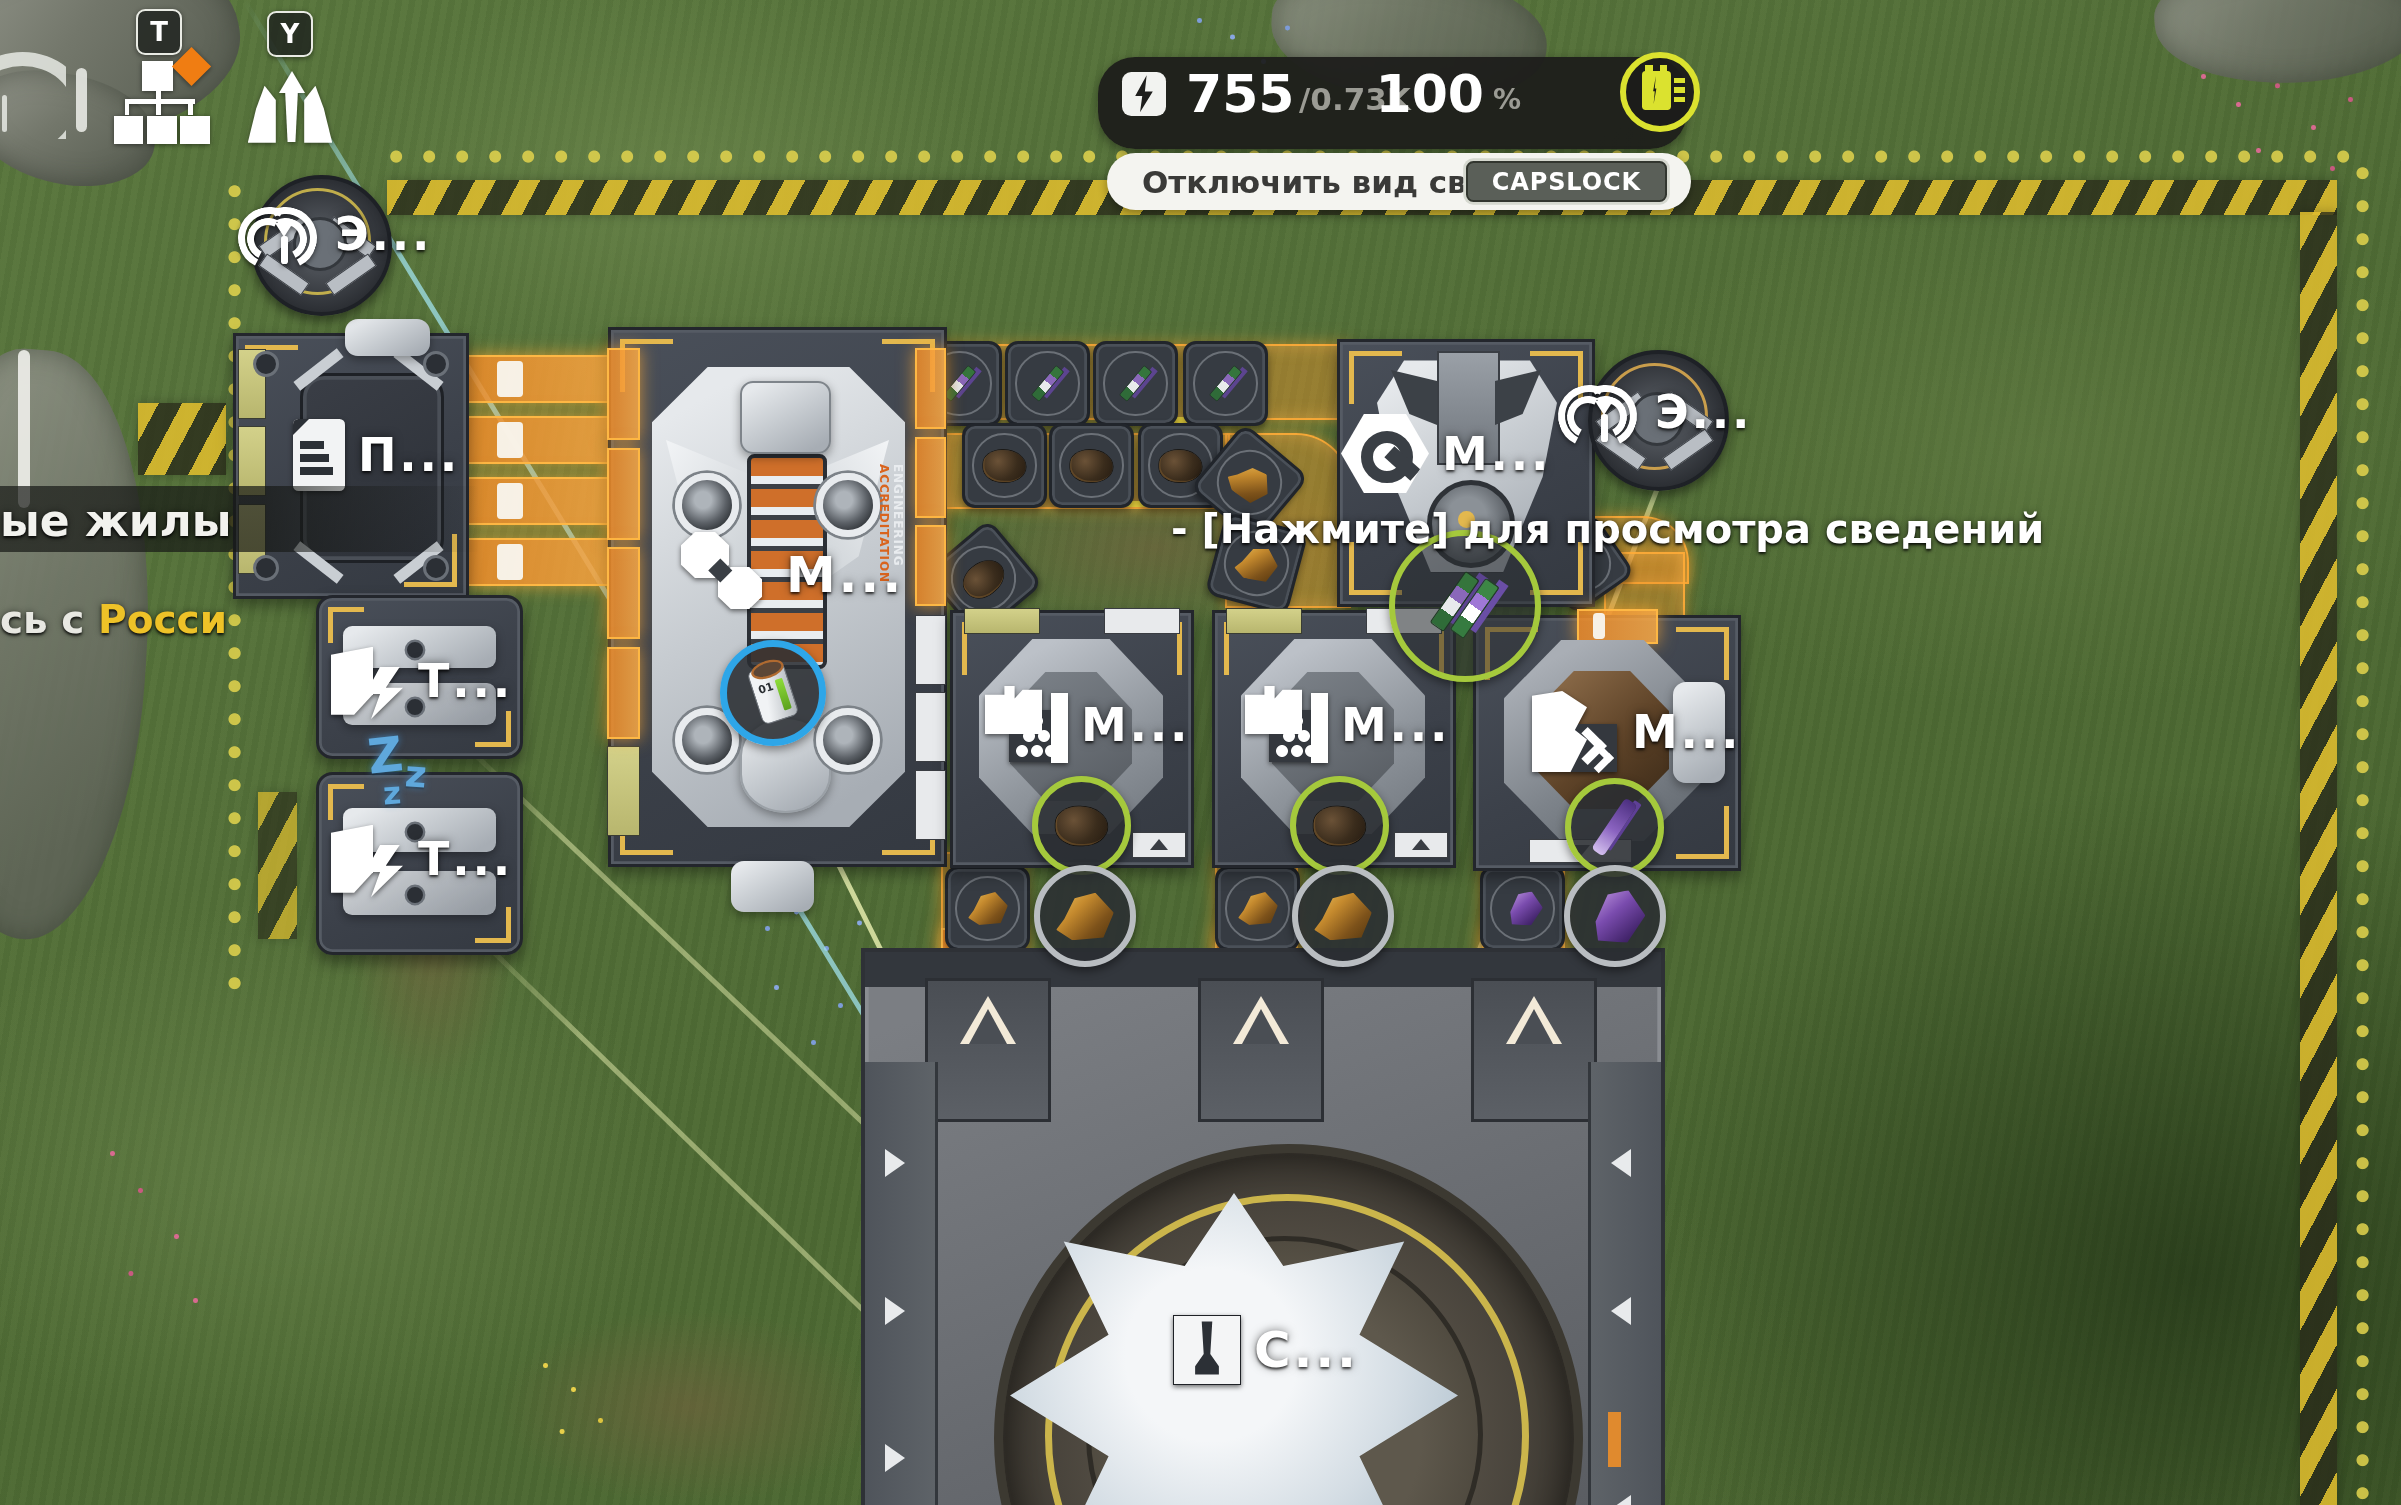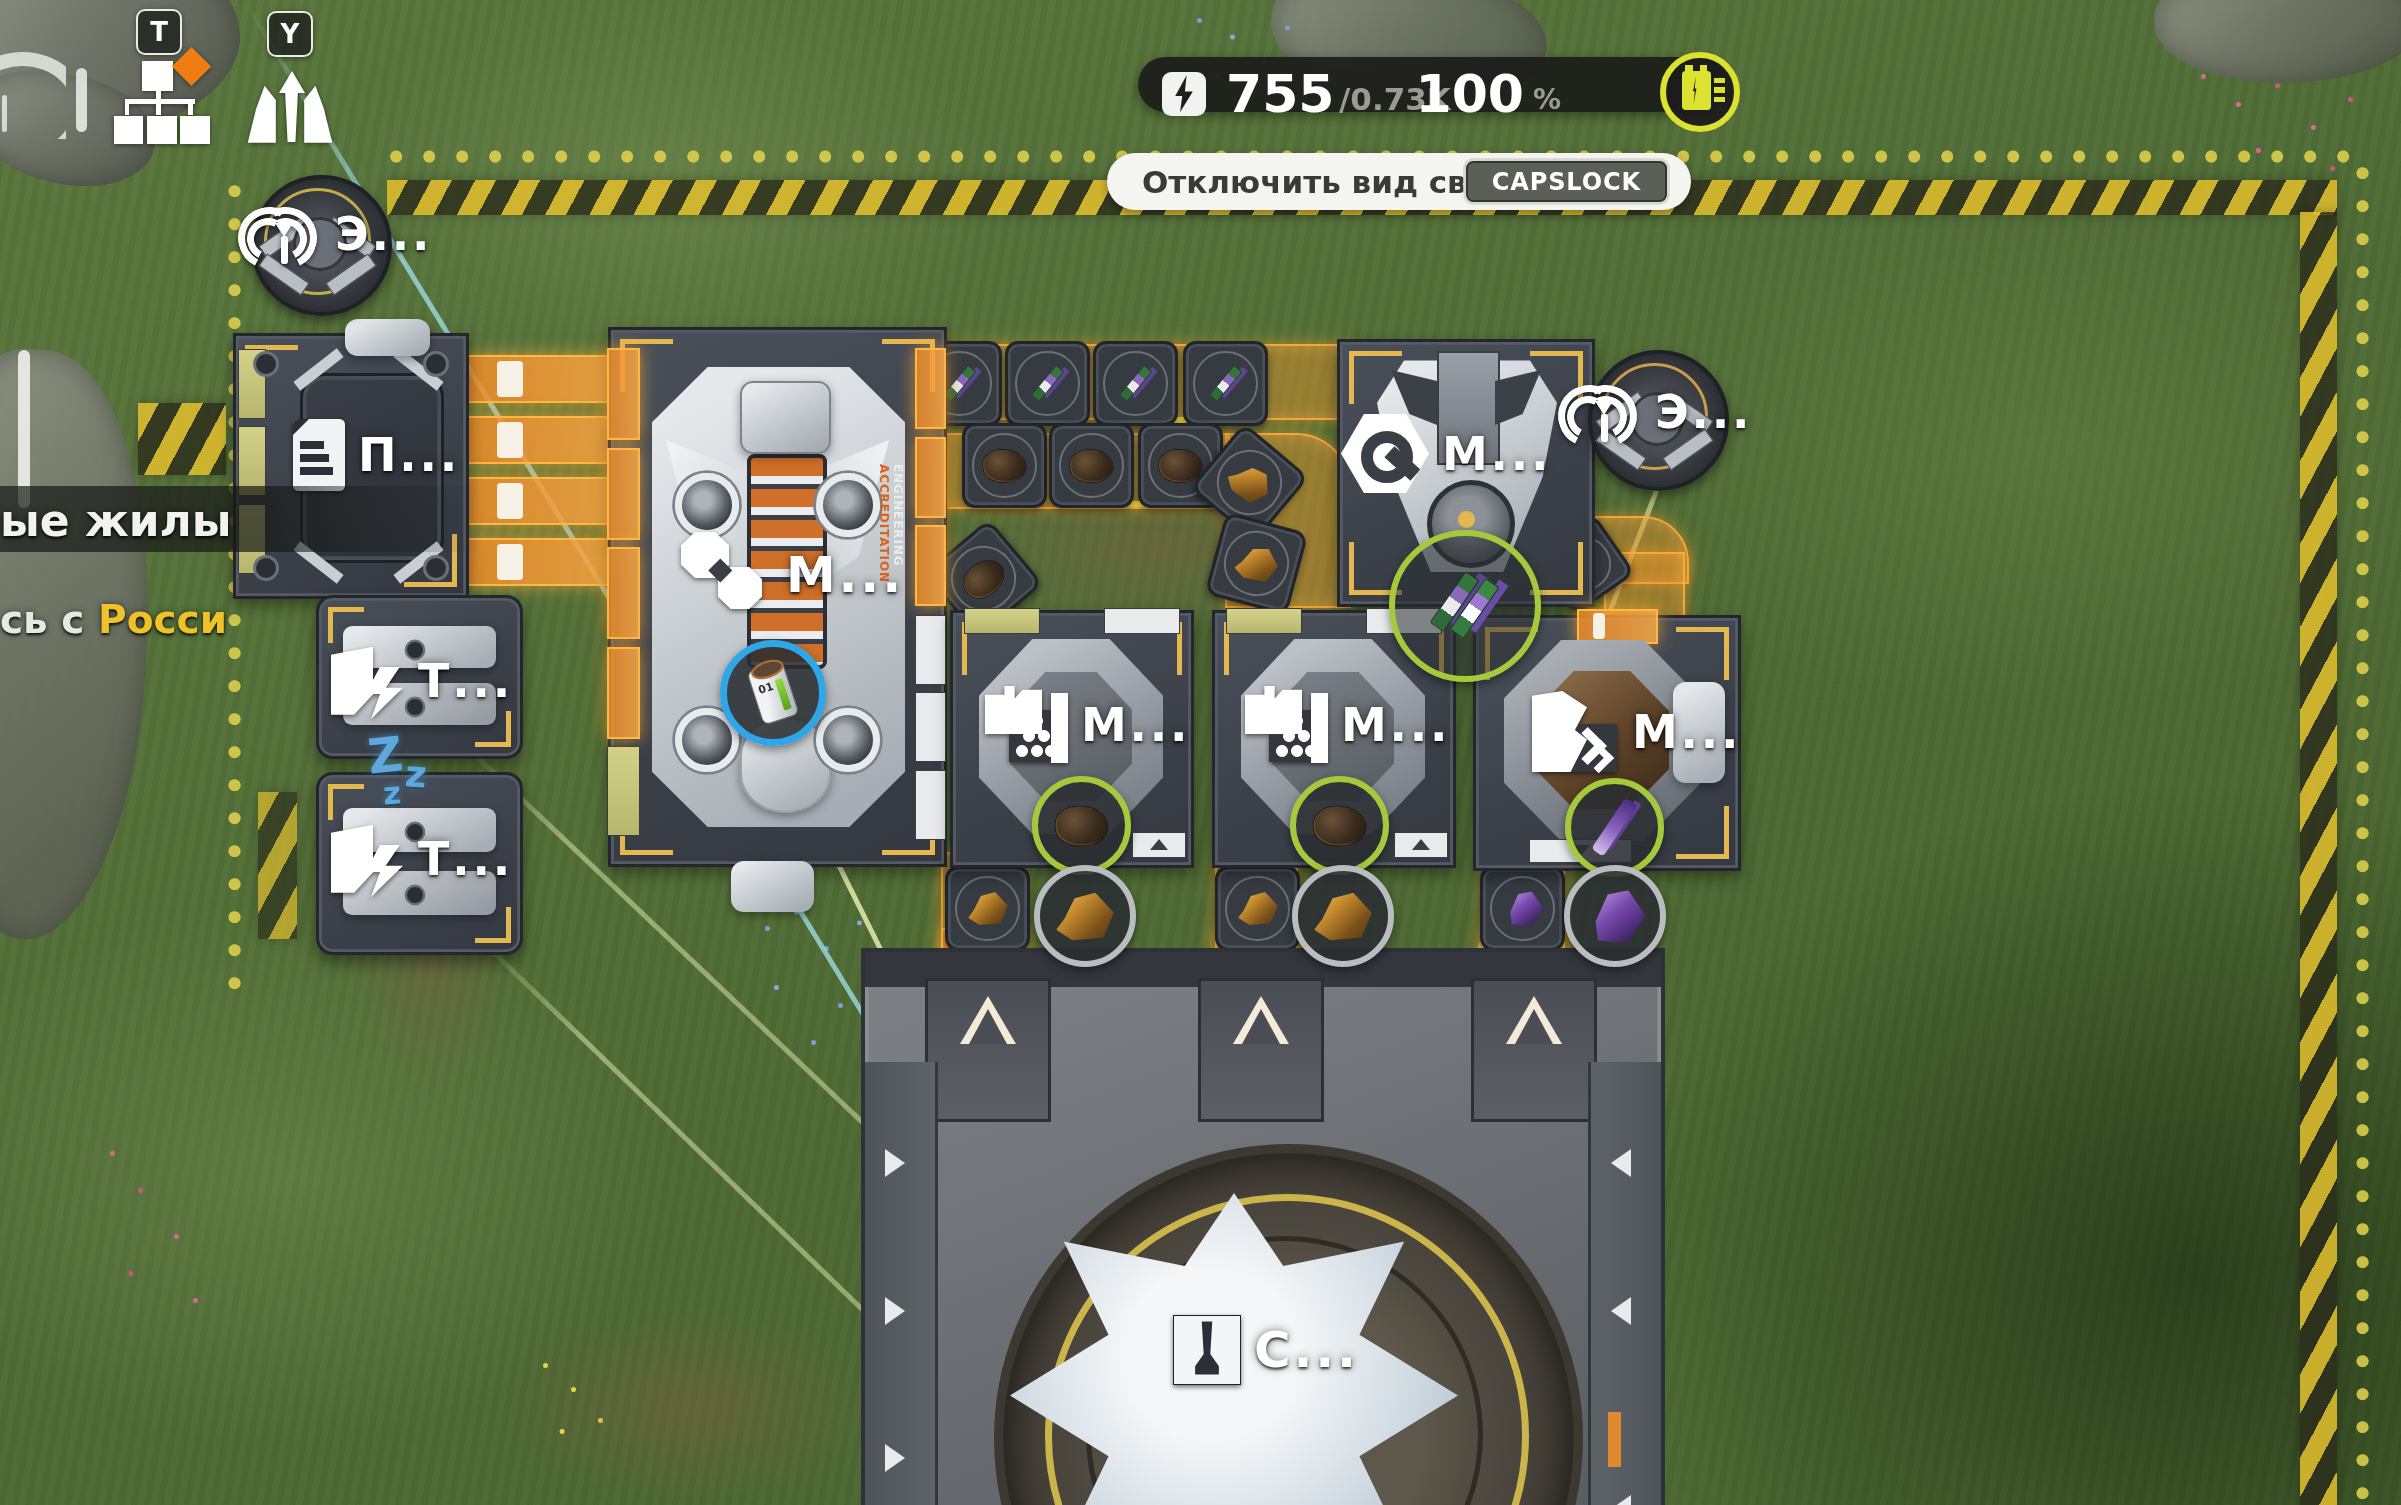--- a/index.html
+++ b/index.html
@@ -564,21 +564,21 @@
     <span class="abs" style="left:37px;top:61px;width:29.5px;height:28px;background:#fff"></span>
     <span class="abs" style="left:70px;top:61px;width:29.5px;height:28px;background:#fff"></span>
   </div>
   <div class="abs" style="left:246px;top:71px;width:88px;height:74px;filter:drop-shadow(0 1.8px 2.8px rgba(0,0,0,.5))">
     <span class="abs" style="left:33px;top:0;width:0;height:0;border-left:13px solid transparent;border-right:13px solid transparent;border-bottom:22px solid #fff"></span>
     <span class="abs" style="left:39px;top:18.4px;width:13px;height:53px;background:#fff;clip-path:polygon(0 0,100% 0,80% 100%,20% 100%)"></span>
     <span class="abs" style="left:1.8px;top:14.7px;width:28px;height:57px;background:#fff;clip-path:polygon(60% 0,100% 25%,100% 100%,0 100%,30% 40%)"></span>
     <span class="abs" style="right:1.8px;top:14.7px;width:28px;height:57px;background:#fff;clip-path:polygon(40% 0,70% 40%,100% 100%,0 100%,0 25%)"></span>
   </div>
 
-  <div class="abs" style="left:1138px;top:57px;width:589px;height:55px;background:rgba(28,28,26,.93);border-radius:37px;box-shadow:0 3.7px 11px rgba(0,0,0,.4)">
+  <div class="abs" style="left:1098px;top:57px;width:589px;height:92px;background:rgba(28,28,26,.93);border-radius:37px;box-shadow:0 3.7px 11px rgba(0,0,0,.4)">
     <span class="abs" style="left:24px;top:14.7px;width:44px;height:44px;background:#f2f3f0;border-radius:9.2px">
       <span class="abs" style="left:0;top:0;width:44px;height:44px;background:#1e1e1c;clip-path:polygon(56% 8%,30% 55%,46% 55%,41% 92%,70% 45%,52% 45%)"></span>
     </span>
     <span class="abs" style="left:88px;top:7.4px;font-size:52px;font-weight:bold;color:#fff">755</span>
     <span class="abs" style="left:201px;top:24px;font-size:31px;font-weight:bold;color:#9b9b94">/0.73K</span>
     <span class="abs" style="right:203px;top:7.4px;font-size:52px;font-weight:bold;color:#fff">100</span>
     <span class="abs" style="right:166px;top:26px;font-size:28px;font-weight:bold;color:#9b9b94">%</span>
     <span class="abs" style="right:-13px;top:-5.5px;width:68px;height:68px;background:rgba(28,28,26,.95);border:6.4px solid #dbe22f;border-radius:50%">
       <span class="abs" style="left:15.7px;top:13px;width:29.5px;height:39px;background:#dbe22f;border-radius:3.7px"></span>
       <span class="abs" style="left:19.3px;top:7.4px;width:7.4px;height:6.4px;background:#dbe22f"></span>
@@ -590,20 +590,21 @@
     </span>
   </div>
 
   <div class="abs" style="left:1107px;top:153px;width:584px;height:57px;background:#f4f4f0;border-radius:28.5px;box-shadow:0 3.7px 9.2px rgba(0,0,0,.35);display:flex;align-items:center">
     <span style="margin-left:35px;font-size:31px;font-weight:bold;color:#3a3a38">Отключить вид сверху</span>
     <span style="position:absolute;right:24px;height:37px;padding:0 24px;background:#5a5f58;border:2.8px solid #32362f;box-shadow:0 0 0 2.8px #d5d8cf;border-radius:7.4px;color:#fff;font-size:24px;font-weight:bold;letter-spacing:0.9px;display:flex;align-items:center">
         <span>CAPSLOCK</span>
       </span>
   </div>
 
+  <div class="abs questtxt" style="left:1171px;top:506px;font-size:40px;color:#fff">- [Нажмите] для просмотра сведений</div>
 
   <div class="abs" style="left:0;top:486px;width:479px;height:66px;background:linear-gradient(90deg,rgba(22,24,21,.7) 55%,rgba(22,24,21,0))"></div>
   <div class="abs questtxt" style="left:0;top:495px;font-size:44px;color:#f2f2ee">ые жилы</div>
   <div class="abs questtxt" style="left:0;top:597px;font-size:39px">
     <span style="color:#e8e8e2">сь с </span><span style="color:#eec228">Росси</span>
   </div>
 
 </div>
 
 

